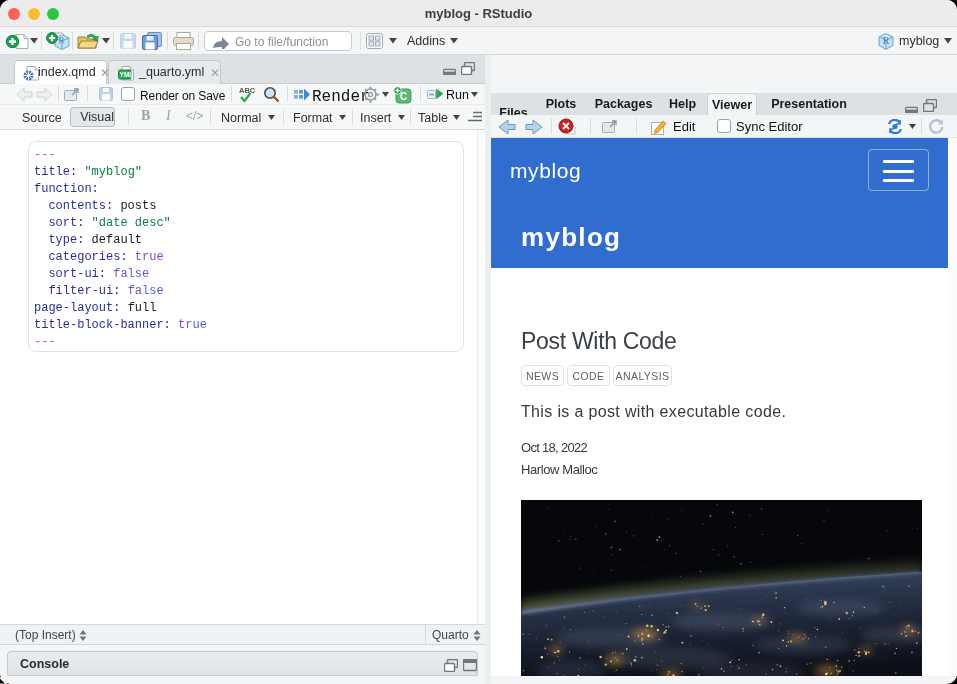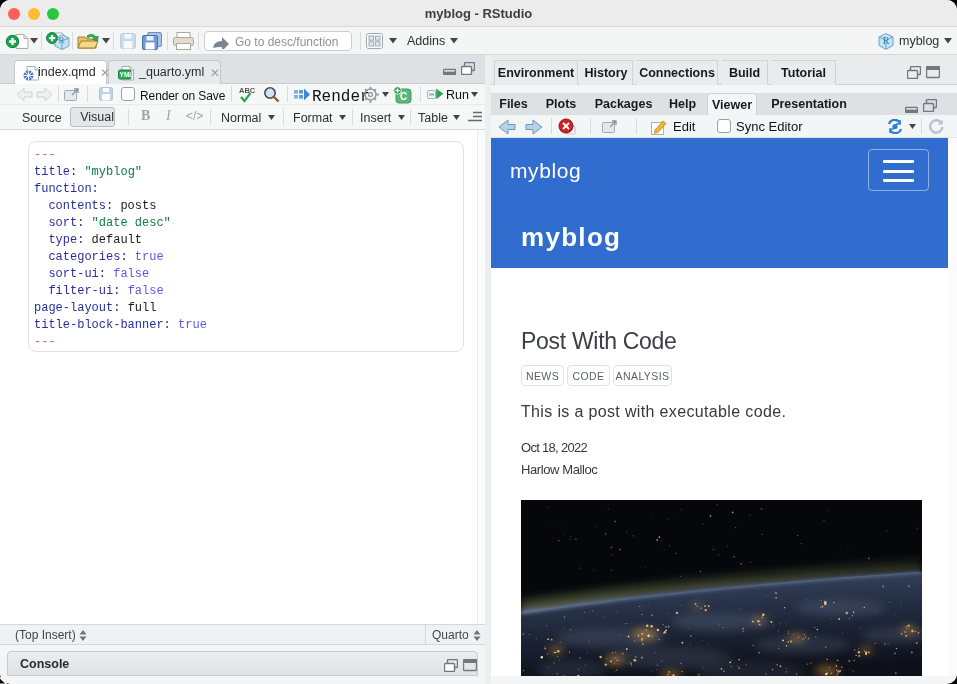--- a/index.html
+++ b/index.html
@@ -137,21 +137,21 @@
       <rect x="4" y="0.5" width="13" height="6" fill="#fff" stroke="#a8a89e"></rect>
       <rect x="0.5" y="5.5" width="20" height="8" rx="2" fill="#e3ddc8" stroke="#a8a89e"></rect>
       <rect x="3.5" y="11.5" width="14" height="6" fill="#fff" stroke="#a8a89e"></rect>
     </svg>
     <div class="tsep" style="left:198px"></div>
 
     <div class="searchbox">
       <svg class="abs" style="left:7px;top:3px" width="18" height="14">
           <path d="M1,13 q1,-7 9,-7 l0,-4 7,7 -7,7 0,-4 q-6,0 -9,1 z" fill="#7e8790"></path>
         </svg>
-      <span>Go to desc/function</span>
+      <span>Go to file/function</span>
     </div>
     <div class="tsep" style="left:360px"></div>
 
     <svg class="abs" style="left:366px;top:6px" width="17" height="16">
       <rect x="0.5" y="0.5" width="16" height="15" rx="2" fill="#fff" stroke="#9dabb8"></rect>
       <rect x="3" y="3" width="4.6" height="4.2" fill="#dfe7ee" stroke="#9dabb8"></rect>
         <rect x="9.4" y="3" width="4.6" height="4.2" fill="#dfe7ee" stroke="#9dabb8"></rect>
       <rect x="3" y="8.8" width="4.6" height="4.2" fill="#dfe7ee" stroke="#9dabb8"></rect>
         <rect x="9.4" y="8.8" width="4.6" height="4.2" fill="#dfe7ee" stroke="#9dabb8"></rect>
     </svg>
@@ -339,37 +339,22 @@
         </svg>
       <svg class="abs" style="left:455px;top:7px" width="14" height="13">
           <rect x="0.5" y="0.5" width="13" height="11" rx="1" fill="none" stroke="#70787e" stroke-width="1.4"></rect>
           <rect x="0.5" y="0.5" width="13" height="3.5" fill="#70787e"></rect>
         </svg>
     </div>
   </div>
   <div class="divider"></div>
 
   <div class="right-pane">
-    <div class="envbar" id="envbar">
-      <div class="rtab" style="left:3px;top:5px;width:84px;height:25px;line-height:25px;background:#e9ebec;border:1px solid #cfd3d6;border-bottom:none;">Environment</div>
-      <div class="rtab" style="left:89px;top:5px;width:53px;height:25px;line-height:25px;background:#e9ebec;border:1px solid #cfd3d6;border-bottom:none;border-left:none;">History</div>
-      <div class="rtab" style="left:146px;top:5px;width:81px;height:25px;line-height:25px;background:#e9ebec;border:1px solid #cfd3d6;border-bottom:none;border-left:none;">Connections</div>
-      <div class="rtab" style="left:231px;top:5px;width:46px;height:25px;line-height:25px;background:#e9ebec;border:1px solid #cfd3d6;border-bottom:none;border-left:none;">Build</div>
-      <div class="rtab" style="left:281px;top:5px;width:64px;height:25px;line-height:25px;background:#e9ebec;border:1px solid #cfd3d6;border-bottom:none;border-left:none;">Tutorial</div>
-      <svg class="abs" style="left:416px;top:11px" width="14" height="13">
-          <rect x="3.5" y="0.5" width="10" height="8" rx="1" fill="none" stroke="#70787e" stroke-width="1.4"></rect>
-          <rect x="0.5" y="4.5" width="10" height="8" rx="1" fill="#ecedee" stroke="#70787e" stroke-width="1.4"></rect>
-        </svg>
-      <svg class="abs" style="left:435px;top:11px" width="14" height="13">
-          <rect x="0.5" y="0.5" width="13" height="11" rx="1" fill="none" stroke="#70787e" stroke-width="1.4"></rect>
-          <rect x="0.5" y="0.5" width="13" height="3.5" fill="#70787e"></rect>
-        </svg>
-    </div>
     <div class="filesbar" id="filesbar">
-      <div class="rtab" style="left:2px;top:0;width:41px;height:22px;line-height:22px;">Files</div>
+      <div class="rtab" style="left:2px;top:9px;width:41px;height:22px;line-height:22px;">Files</div>
       <div class="rtab" style="left:46px;top:0;width:48px;height:22px;line-height:22px;">Plots</div>
       <div class="rtab" style="left:98px;top:0;width:69px;height:22px;line-height:22px;">Packages</div>
       <div class="rtab" style="left:171px;top:0;width:41px;height:22px;line-height:22px;">Help</div>
       <div class="rtab" style="left:216px;top:0;width:50px;height:22px;line-height:22px;background:#f3f6f7;border:1px solid #cfd3d6;border-bottom:none;border-radius:3px 3px 0 0;">Viewer</div>
       <div class="rtab" style="left:270px;top:0;width:96px;height:22px;line-height:22px;">Presentation</div>
       <svg class="abs" style="left:414px;top:9px" width="13" height="11">
           <rect x="0.5" y="5.5" width="12" height="5" rx="1" fill="#fff" stroke="#70787e" stroke-width="1.4"></rect>
           <rect x="1" y="7.5" width="11" height="3" fill="#70787e"></rect>
         </svg>
       <svg class="abs" style="left:432px;top:6px" width="14" height="13">

